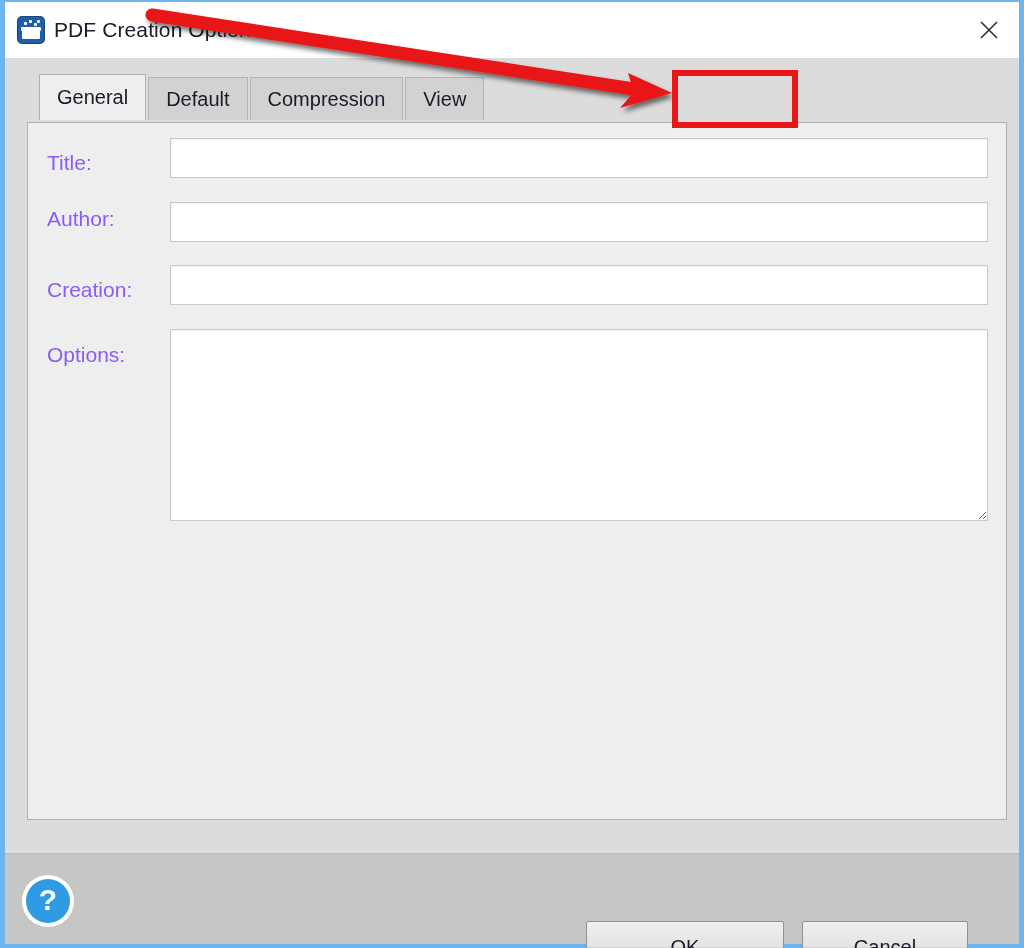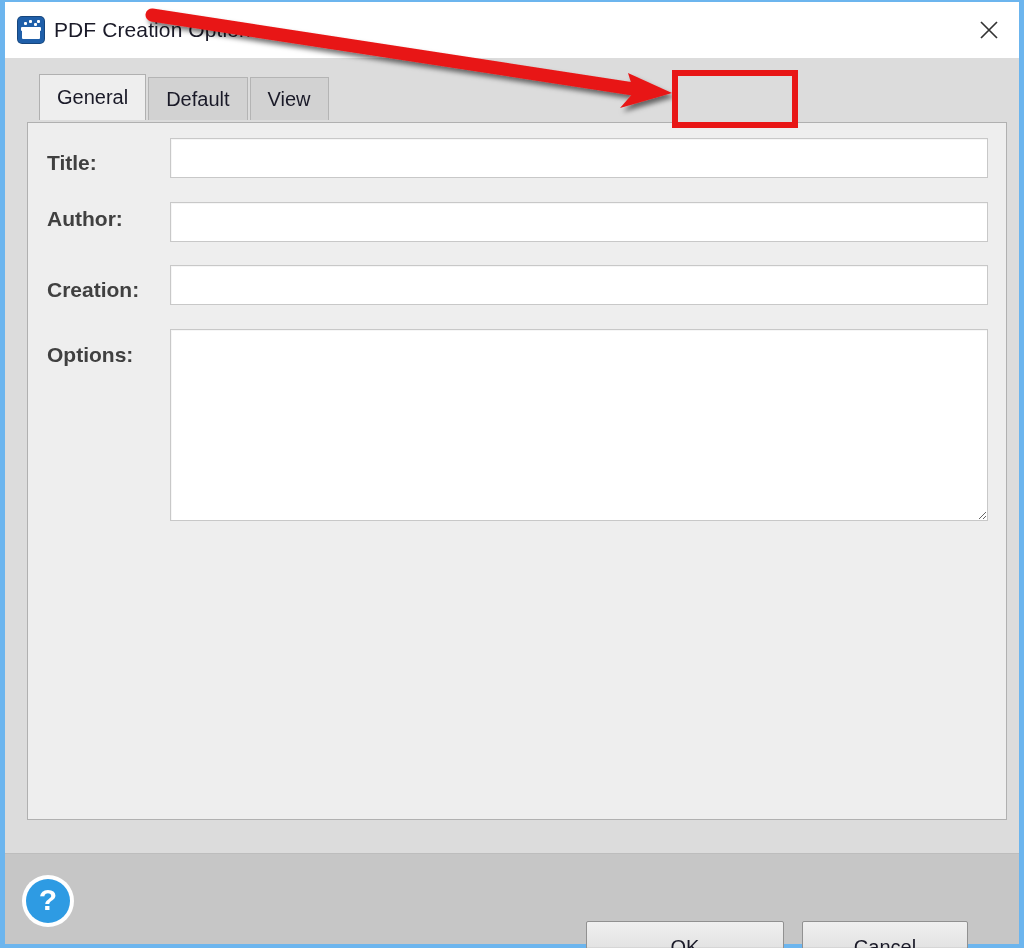--- a/index.html
+++ b/index.html
@@ -155,23 +155,22 @@
     width: 980px;
     height: 698px;
     box-sizing: border-box;
     background: #eeeeee;
     border: 1px solid #b0b0b0;
     z-index: 2;
   }
   .form-label {
     position: absolute;
     font-size: 21px;
-    color: #404040;
+    color: #8b5cf6;
     white-space: nowrap;
-    font-weight: bold;
   }
   .field {
     position: absolute;
     background: #ffffff;
     border: 1px solid #c8c8c8;
     box-sizing: border-box;
     box-shadow: inset 1px 1px 0 #f6f6f6;
   }
   .field.text  { height: 40px; }
 
@@ -293,20 +292,21 @@
           <path d="M3 3 L19 19 M19 3 L3 19" stroke="#333333" stroke-width="1.7" fill="none"></path>
         </svg>
       </div>
     </div>
 
     <div class="dialog-body">
 
       <div class="tabstrip">
         <div class="tab active">General</div>
         <div class="tab">Default</div>
+        <div class="tab">Compression</div>
         <div class="tab">View</div>
       </div>
 
       <div class="panel">
 
         <div class="form-label lbl-title">Title:</div>
         <input class="field text fld-title" type="text" placeholder="" style="">
 
         <div class="form-label lbl-author">Author:</div>
         <input class="field text fld-author" type="text" placeholder="" style="">

